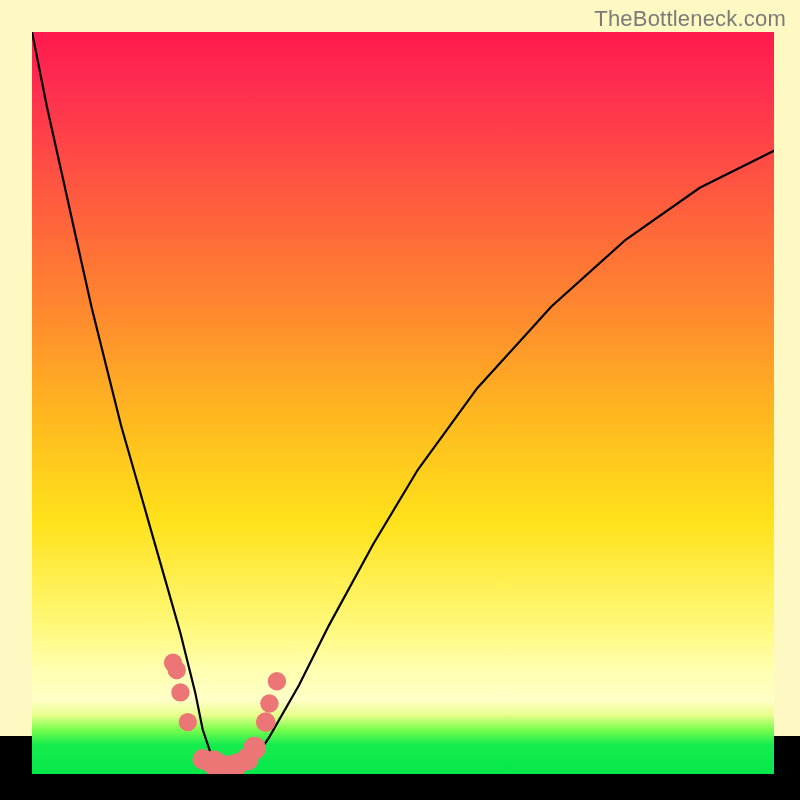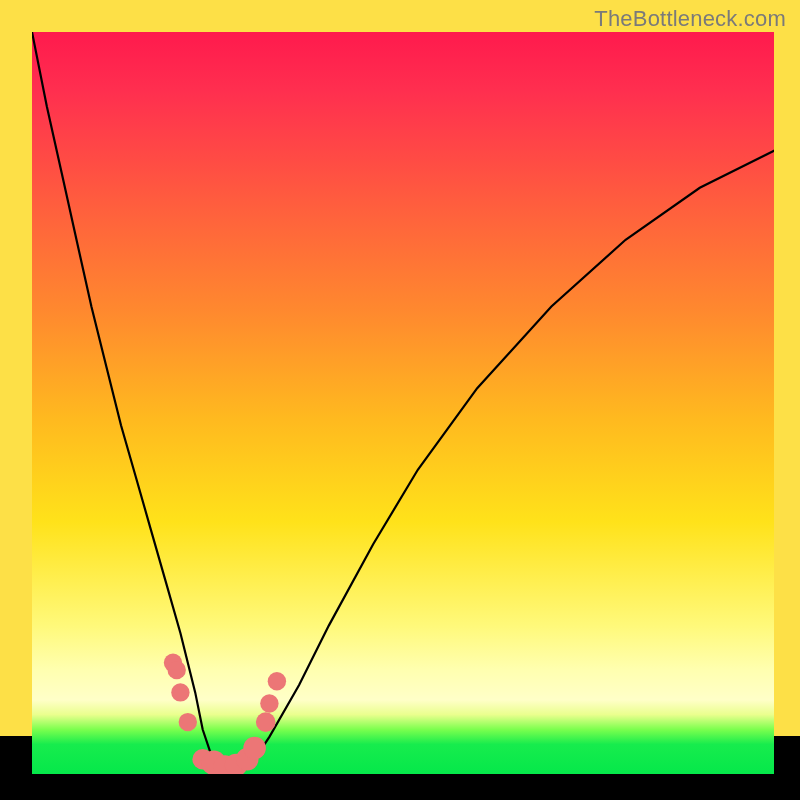--- a/index.html
+++ b/index.html
@@ -10,21 +10,21 @@
     overflow: hidden;
     background: #000;
     font-family: Arial, Helvetica, sans-serif;
   }
   .frame {
     position: absolute;
     left: 0;
     top: 0;
     width: 800px;
     height: 736px;
-    background: #fde047;
+    background: #fef9c3;
   }
   .plot {
     position: absolute;
     left: 32px;
     top: 32px;
     width: 742px;
     height: 742px;
     
     background: linear-gradient(
       to bottom,

